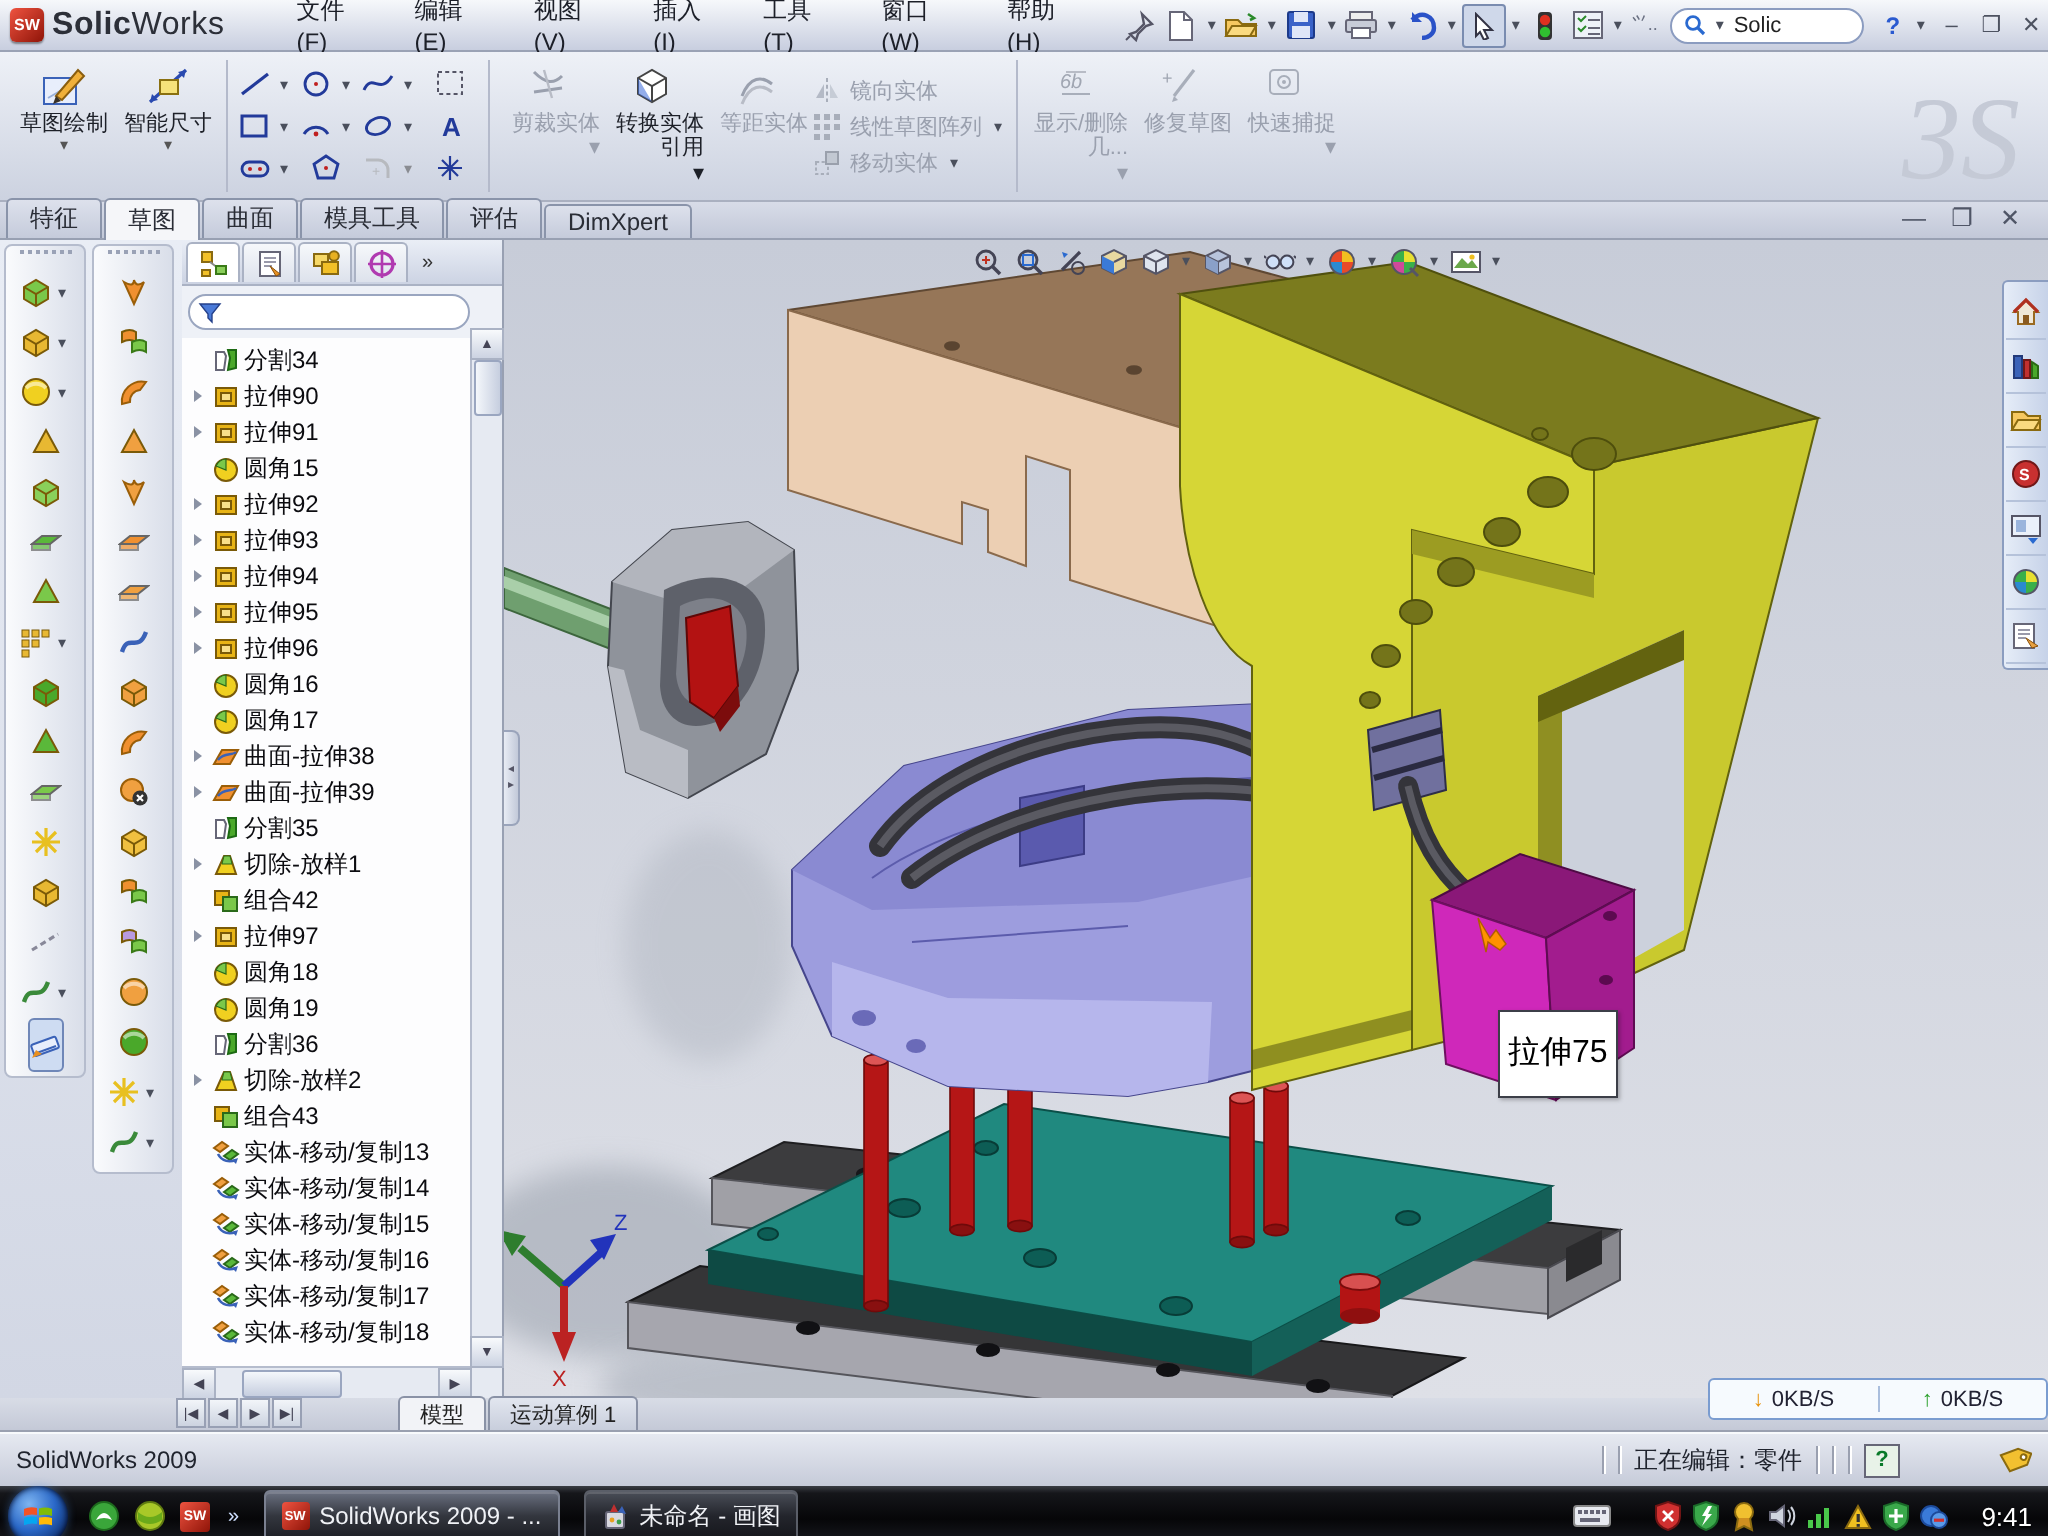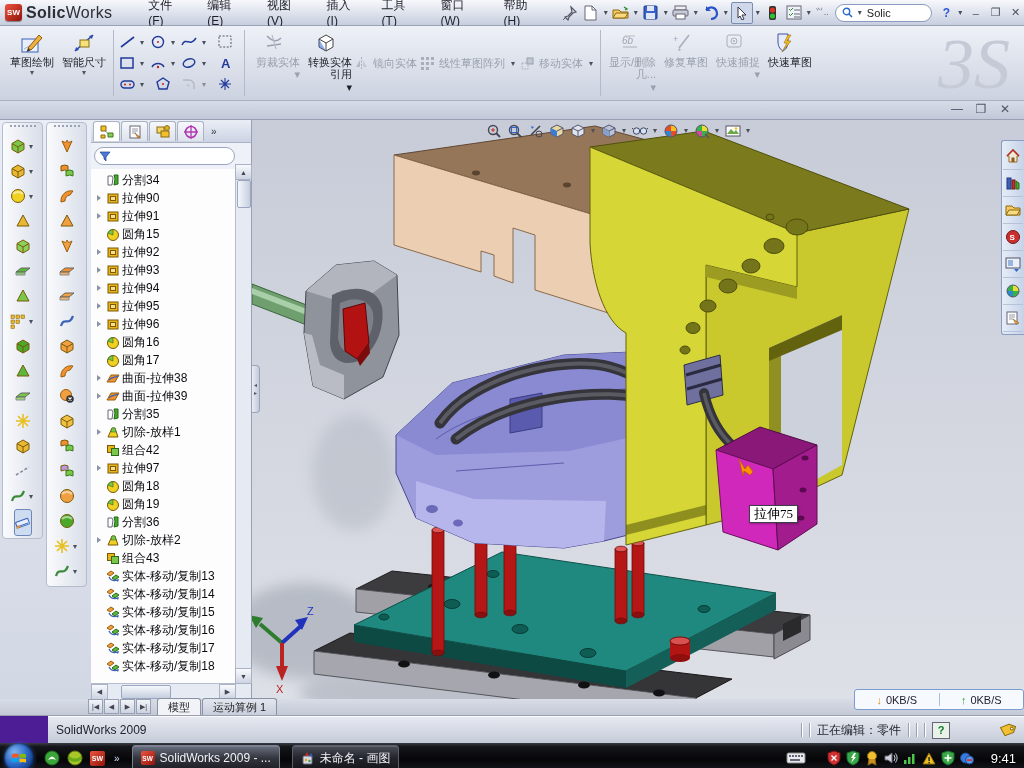--- a/index.html
+++ b/index.html
@@ -29,24 +29,24 @@
           display:flex;align-items:stretch;position:relative;padding-left:6px;}
   .cmd-big{width:52px;text-align:center;font-size:11px;line-height:1.12;color:#1d2028;padding-top:4px;}
   .cmd-big .ic{height:26px;display:flex;align-items:center;justify-content:center;}
   .cmd-big .da{font-size:8px;color:#555;margin-top:1px;}
   .cmd-sep{width:1px;background:#b4bacb;margin:4px 3px;}
   .sgrid{display:grid;grid-template-columns:repeat(4,31px);grid-template-rows:repeat(3,21px);align-content:center;}
   .scell{display:flex;align-items:center;justify-content:center;gap:1px;}
   .cmd-mid{width:52px;text-align:right;font-size:11px;line-height:1.12;padding-top:4px;color:#1d2028;}
   .cmd-mid .ic{height:26px;display:flex;align-items:center;justify-content:center;}
   .cmd-mid.dis,.cmd-big.dis,.rowbtn.dis{color:#9aa0ae;}
-  .cmd-col{display:flex;flex-direction:row;justify-content:center;gap:3px;padding:0 2px;}
+  .cmd-col{display:flex;flex-direction:column;justify-content:center;gap:3px;padding:0 2px;}
   .rowbtn{display:flex;align-items:center;gap:4px;font-size:11px;color:#1d2028;white-space:nowrap;}
-  .watermark{position:absolute;right:14px;top:2px;font-family:"Liberation Serif",serif;font-style:italic;
-             font-size:72px;color:#c5cad6;user-select:none;line-height:1;}
+  .watermark{position:absolute;right:14px;top:14px;font-family:"Liberation Serif",serif;font-style:italic;
+             font-size:59px;color:#c5cad6;user-select:none;line-height:1;}
   
   .tabrow{height:18px;background:linear-gradient(#d8dce8,#c2c8d8);display:flex;align-items:flex-end;
           padding-left:3px;position:relative;border-bottom:1px solid #98a0b2;}
   .rtab{font-size:12px;padding:1px 11px 1px;border:1px solid #8a94aa;border-bottom:none;color:#2a2d36;
         background:linear-gradient(#dde1ec,#c5cbdb);border-radius:3px 3px 0 0;margin-right:1px;white-space:nowrap;}
   .rtab.active{background:#f5f6f9;position:relative;top:1px;padding-top:2px;}
   .doccontrols{position:absolute;right:12px;top:1px;display:flex;gap:10px;font-size:12px;color:#4f5566;}
   .doccontrols span{width:14px;text-align:center;}
   
   .main{display:flex;height:579px;position:relative;}
@@ -81,41 +81,41 @@
           border:1px solid #9aa6c0;border-radius:2px;}
   .hscroll{height:15px;background:#e6eaf2;border-top:1px solid #b5bccd;display:flex;align-items:center;
            position:relative;flex:none;}
   .hthumb{position:absolute;left:30px;width:48px;top:1px;height:12px;background:linear-gradient(#f4f7fb,#c6cedf);
           border:1px solid #9aa6c0;border-radius:2px;}
   
   .viewport{flex:1;position:relative;background:linear-gradient(#c7ccd8,#dee0e7);overflow:hidden;}
   .scene{position:absolute;left:0;top:0;}
   .headsup{position:absolute;top:1px;left:232px;display:flex;align-items:center;gap:2px;}
   .hicon{width:19px;height:19px;display:flex;align-items:center;justify-content:center;}
-  .tooltip{position:absolute;left:497px;top:385px;background:#fff;border:1px solid #3c3f48;font-size:13px;
-           color:#000;padding:0 4px;line-height:16px;box-shadow:1px 1px 2px #0004;font-family:Liberation Serif, serif;}
+  .tooltip{position:absolute;left:497px;top:385px;background:#fff;border:1px solid #3c3f48;font-size:16px;
+           color:#000;padding:13px 4px;line-height:16px;box-shadow:1px 1px 2px #0004;}
   .splitter{position:absolute;left:0;top:245px;width:7px;height:46px;background:linear-gradient(90deg,#e8ecf4,#c2c9d9);
             border:1px solid #9aa4bb;border-left:none;border-radius:0 4px 4px 0;display:flex;flex-direction:column;
             align-items:center;justify-content:center;font-size:6px;color:#556;line-height:1.4;}
   .taskpane{position:absolute;right:0;top:20px;width:22px;background:linear-gradient(90deg,#e6edf8,#c6d2e8);
             border:1px solid #8b9dc0;border-right:none;border-radius:3px 0 0 3px;display:flex;
             flex-direction:column;align-items:center;padding:2px 0;}
   .tpicon{width:20px;height:26px;display:flex;align-items:center;justify-content:center;border-bottom:1px solid #b5c2da;}
   
   .modeltabs{height:16px;background:linear-gradient(#d8dce6,#c4c9d7);display:flex;align-items:flex-end;
-             border-bottom:1px solid #9aa0b0;padding-left:88px;position:relative;}
+             border-bottom:1px solid #9aa0b0;padding-left:88px;position:relative;gap:42px;}
   .navbtns{display:flex;gap:1px;margin-right:6px;margin-bottom:1px;}
   .nb{width:13px;height:13px;background:linear-gradient(#f2f5f9,#ccd3e0);border:1px solid #98a0b4;font-size:7px;
       color:#445;display:flex;align-items:center;justify-content:center;}
   .mtab{font-size:11px;padding:1px 10px 0;border:1px solid #8a92a6;border-bottom:none;color:#222;
         background:linear-gradient(#e2e6ef,#c8cedc);border-radius:3px 3px 0 0;margin-right:1px;}
   .mtab.active{background:#f2f3f7;}
   
   .statusbar{height:26px;background:linear-gradient(#e6e9f1,#c6cbd9);border-top:1px solid #f8fafc;
-             display:flex;align-items:center;font-size:12px;color:#20242e;position:relative;margin-left:48px;}
+             display:flex;align-items:center;font-size:12px;color:#20242e;position:relative;}
   .statusbar .lefttxt{margin-left:8px;}
   .stright{position:absolute;right:8px;display:flex;align-items:center;gap:7px;}
   .stsep{width:1px;height:14px;background:#9aa0b0;box-shadow:1px 0 0 #fff;}
   .helpbox{width:16px;height:15px;border:1px solid #667;background:#e8f2e8;color:#0a7a2a;font-weight:bold;
            font-size:11px;display:flex;align-items:center;justify-content:center;}
   
   .netwidget{position:absolute;left:854px;top:689px;width:168px;height:19px;background:#f6fafe;
              border:1px solid #7a9cd0;border-radius:3px;display:flex;align-items:center;font-size:11px;color:#223;z-index:5;}
   .nethalf{flex:1;display:flex;align-items:center;justify-content:center;gap:4px;}
   .netdiv{width:1px;height:13px;background:#aabedd;}
@@ -352,20 +352,29 @@
       <div class="ic">
           <svg width="24" height="24">
             <path d="M5 8l7-4 7 4v8l-7 4-7-4z" fill="#fff" stroke="#444"></path>
             <path d="M5 8l7 4 7-4" fill="none" stroke="#444"></path>
             <path d="M12 12v8" stroke="#444"></path>
             <path d="M5 8v8l7 4" fill="#3a6ad8" opacity=".55"></path>
           </svg>
         </div>
       <span>转换实体引用</span><div class="da">▾</div>
     </div>
+    <div class="cmd-mid dis">
+      <div class="ic">
+          <svg width="22" height="22">
+            <path d="M4 16 C8 6 14 6 19 10" stroke="#9aa0ae" stroke-width="1.5" fill="none"></path>
+            <path d="M4 20 C8 10 14 10 19 14" stroke="#b8bcc6" stroke-width="1.5" fill="none"></path>
+          </svg>
+        </div>
+      <span>等距实体</span>
+    </div>
     <div class="cmd-col">
       <div class="rowbtn dis">
         <svg width="15" height="14">
             <path d="M7.5 1v12" stroke="#a8aeba" stroke-dasharray="2 1.4"></path>
             <path d="M2 11l4-7v7z" fill="#b4bac6"></path>
             <path d="M13 11l-4-7v7z" fill="#c6ccd6"></path>
           </svg>
         <span>镜向实体</span>
       </div>
       <div class="rowbtn dis">
@@ -417,33 +426,32 @@
     <div class="cmd-mid dis">
       <div class="ic">
           <svg width="22" height="22">
             <rect x="4" y="3" width="14" height="12" rx="2" fill="none" stroke="#a8aeba"></rect>
             <circle cx="11" cy="9" r="3" fill="none" stroke="#a8aeba"></circle>
             <circle cx="11" cy="9" r="1" fill="#a8aeba"></circle>
           </svg>
         </div>
       <span>快速捕捉</span><div class="da">▾</div>
     </div>
-    <div class="cmd-mid">
-      <div class="ic">
-          <svg width="24" height="24">
-            <path d="M4 3h10v8c0 5-3 8-5 9-2-1-5-4-5-9z" fill="#e8ecfa" stroke="#3a52a8"></path>
-            <path d="M14 4l-4 8h3l-5 9 9-11h-4l4-6z" fill="#f6c020" stroke="#9a6e08" stroke-width=".6"></path>
-          </svg>
-        </div>
-      <span>快速草图</span>
-    </div>
     <div class="watermark">3S</div>
   </div>
 
   <div class="tabrow">
+    <div id="ribbontabs" style="display:flex;align-items:flex-end;">
+        <div class="rtab">特征</div>
+        <div class="rtab active">草图</div>
+        <div class="rtab">曲面</div>
+        <div class="rtab">模具工具</div>
+        <div class="rtab">评估</div>
+        <div class="rtab">DimXpert</div>
+      </div>
     <div class="doccontrols">
       <span>—</span>
       <span>❐</span>
       <span>✕</span>
     </div>
   </div>
 
   <div class="main">
 
     <div class="lefttools">

